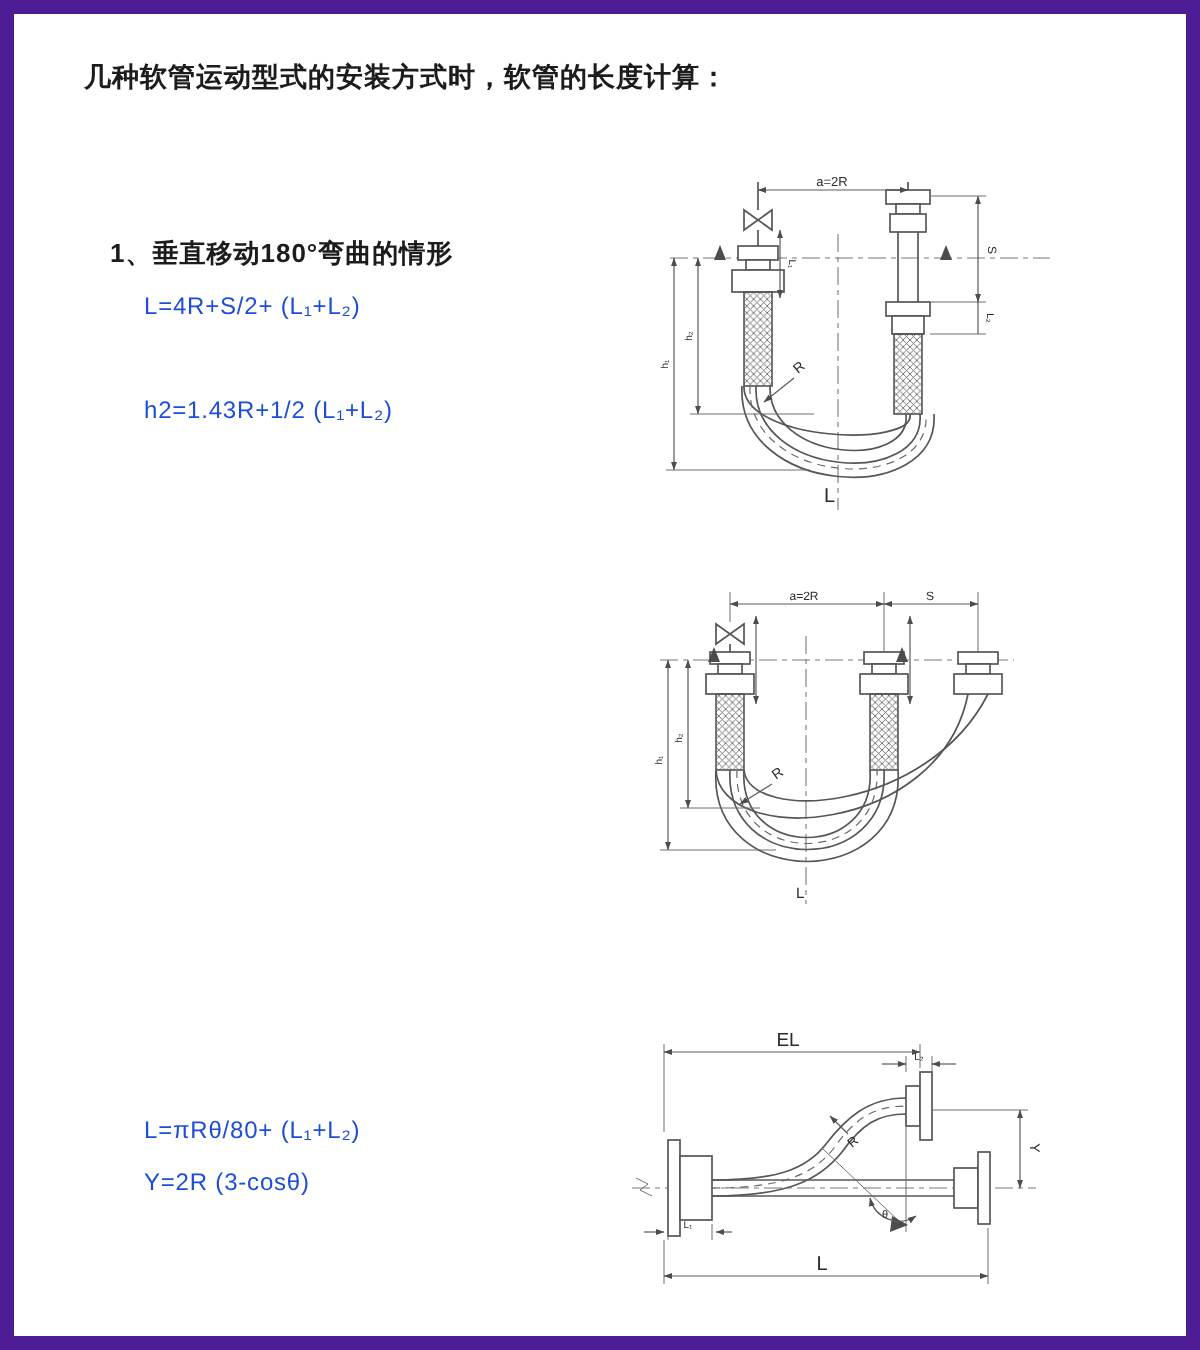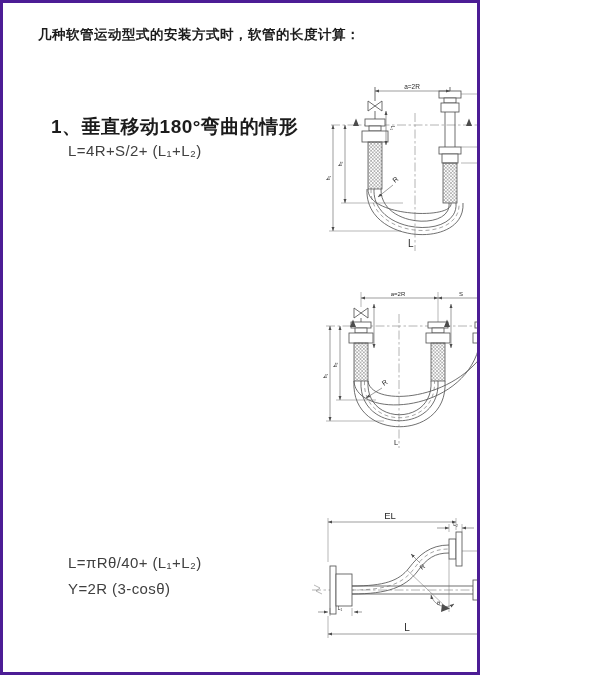--- a/index.html
+++ b/index.html
@@ -1,24 +1,24 @@
 <!DOCTYPE html>
 <html><head>
 <meta charset="utf-8">
 <style>
   html,body{margin:0;padding:0;background:#ffffff;}
   .page{
-    position:relative;width:480px;height:675px;background:#fff;
+    position:relative;width:600px;height:675px;background:#fff;
     font-family:"Liberation Sans","DejaVu Sans",sans-serif;color:#1c1c1c;
-    overflow:hidden;border:3px solid #4c1d95;box-sizing:border-box;
+    overflow:hidden;border:7px solid #4c1d95;box-sizing:border-box;
   }
   .abs{position:absolute;white-space:nowrap;}
   .title{font-size:13.5px;font-weight:bold;letter-spacing:.5px;}
-  .sec-heading{font-size:19px;font-weight:bold;letter-spacing:.5px;}
-  .formula{font-size:15px;letter-spacing:.4px;color:#404040;}
+  .sec-heading{font-size:13px;font-weight:bold;letter-spacing:.5px;}
+  .formula{font-size:12px;letter-spacing:.4px;color:#1d4ed8;}
   svg{position:absolute;overflow:visible;}
   svg text{fill:#2a2a2a;font-family:"Liberation Sans","DejaVu Sans",sans-serif;}
   .ln{stroke:#565656;stroke-width:.85;fill:none;}
   .dim{stroke:#5a5a5a;stroke-width:.6;fill:none;}
   .ext{stroke:#6f6f6f;stroke-width:.5;fill:none;}
   .cl{stroke:#787878;stroke-width:.55;fill:none;stroke-dasharray:9 2.5 2.5 2.5;}
   .dsh{stroke:#6a6a6a;stroke-width:.6;fill:none;stroke-dasharray:4 3;}
   .flg{fill:#ffffff;stroke:#565656;stroke-width:.85;}
   .braid{fill:url(#braidpat);stroke:#565656;stroke-width:.8;}
   .fillarr{fill:#4c4c4c;stroke:none;}
@@ -36,20 +36,21 @@
       <marker id="arr" viewBox="0 0 10 10" refX="9.2" refY="5" markerWidth="7.5" markerHeight="7.5" orient="auto-start-reverse">
         <path d="M0,1.6 L9.6,5 L0,8.4 Z" fill="#4c4c4c"></path>
       </marker>
     </defs>
   </svg>
 
   <div class="abs title" style="left:35px;top:23px">几种软管运动型式的安装方式时，软管的长度计算：</div>
 
   <div class="abs sec-heading" style="left:48px;top:111px">1、垂直移动180°弯曲的情形</div>
   <div class="abs formula" style="left:65px;top:139px">L=4R+S/2+ (L₁+L₂)</div>
+  <div class="abs formula" style="left:65px;top:191px">h2=1.43R+1/2 (L₁+L₂)</div>
 
   <svg style="left:312px;top:78px" width="278" height="172" viewBox="0 0 278 172">
     <g>
       <line class="cl" x1="16" y1="44" x2="206" y2="44"></line>
       <line class="cl" x1="100" y1="32" x2="100" y2="170"></line>
     </g>
     <g>
       <line class="ln" x1="60" y1="6" x2="60" y2="20"></line>
       <path class="ln" d="M53,20 L53,30 L60,25 Z M67,20 L67,30 L60,25 Z"></path>
       <line class="ln" x1="60" y1="30" x2="60" y2="38"></line>
@@ -176,21 +177,21 @@
       <path class="fillarr" d="M32,41 L38,41 L35,33.5 Z"></path>
       <path class="fillarr" d="M126,41 L132,41 L129,33.5 Z"></path>
     </g>
     <g>
       <line class="dim" x1="64" y1="102" x2="48" y2="112" marker-end="url(#arr)"></line>
       <text transform="translate(66,100) rotate(-35)" font-size="7">R</text>
     </g>
     <text x="76" y="159" font-size="7.5">L</text>
   </svg>
 
-  <div class="abs formula" style="left:65px;top:551px">L=πRθ/40+ (L₁+L₂)</div>
+  <div class="abs formula" style="left:65px;top:551px">L=πRθ/80+ (L₁+L₂)</div>
   <div class="abs formula" style="left:65px;top:577px">Y=2R (3-cosθ)</div>
 
   <svg style="left:303px;top:505px" width="292" height="142" viewBox="0 0 292 142">
     <line class="cl" x1="6" y1="82" x2="208" y2="82"></line>
     <path class="ext" d="M8,77 L14,80 L10,83 L16,86"></path>
     <g>
       <rect class="flg" x="24" y="58" width="6" height="48"></rect>
       <rect class="flg" x="30" y="66" width="16" height="32"></rect>
     </g>
     <g>

